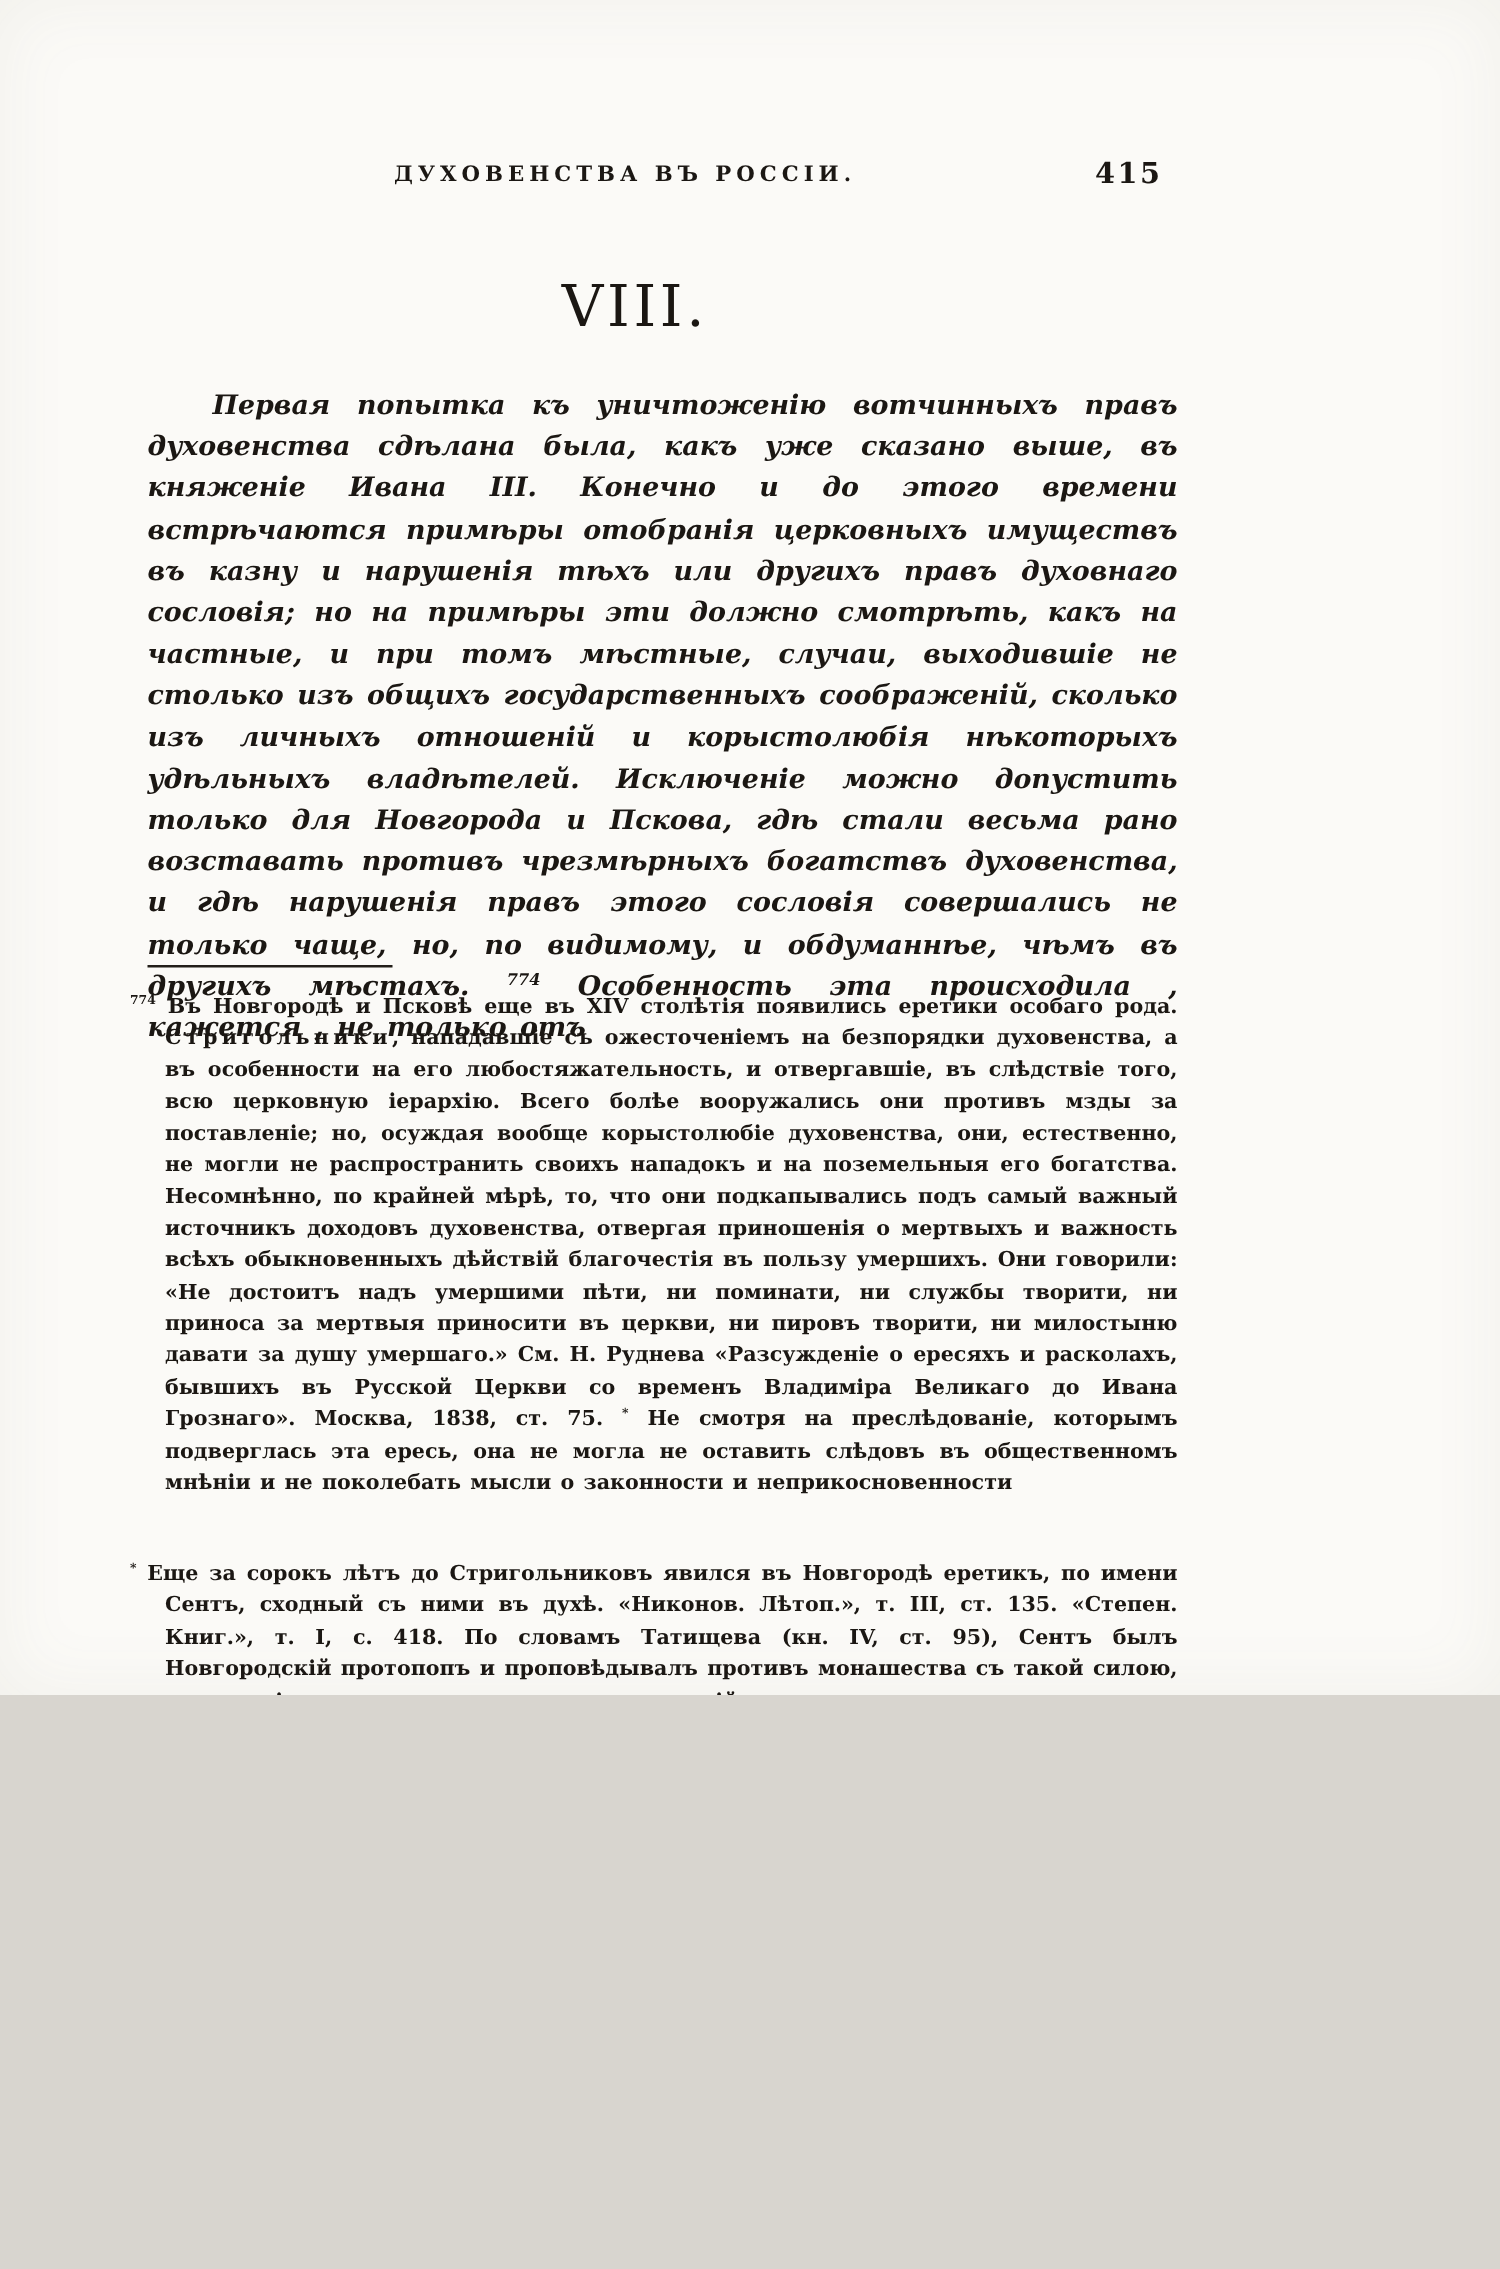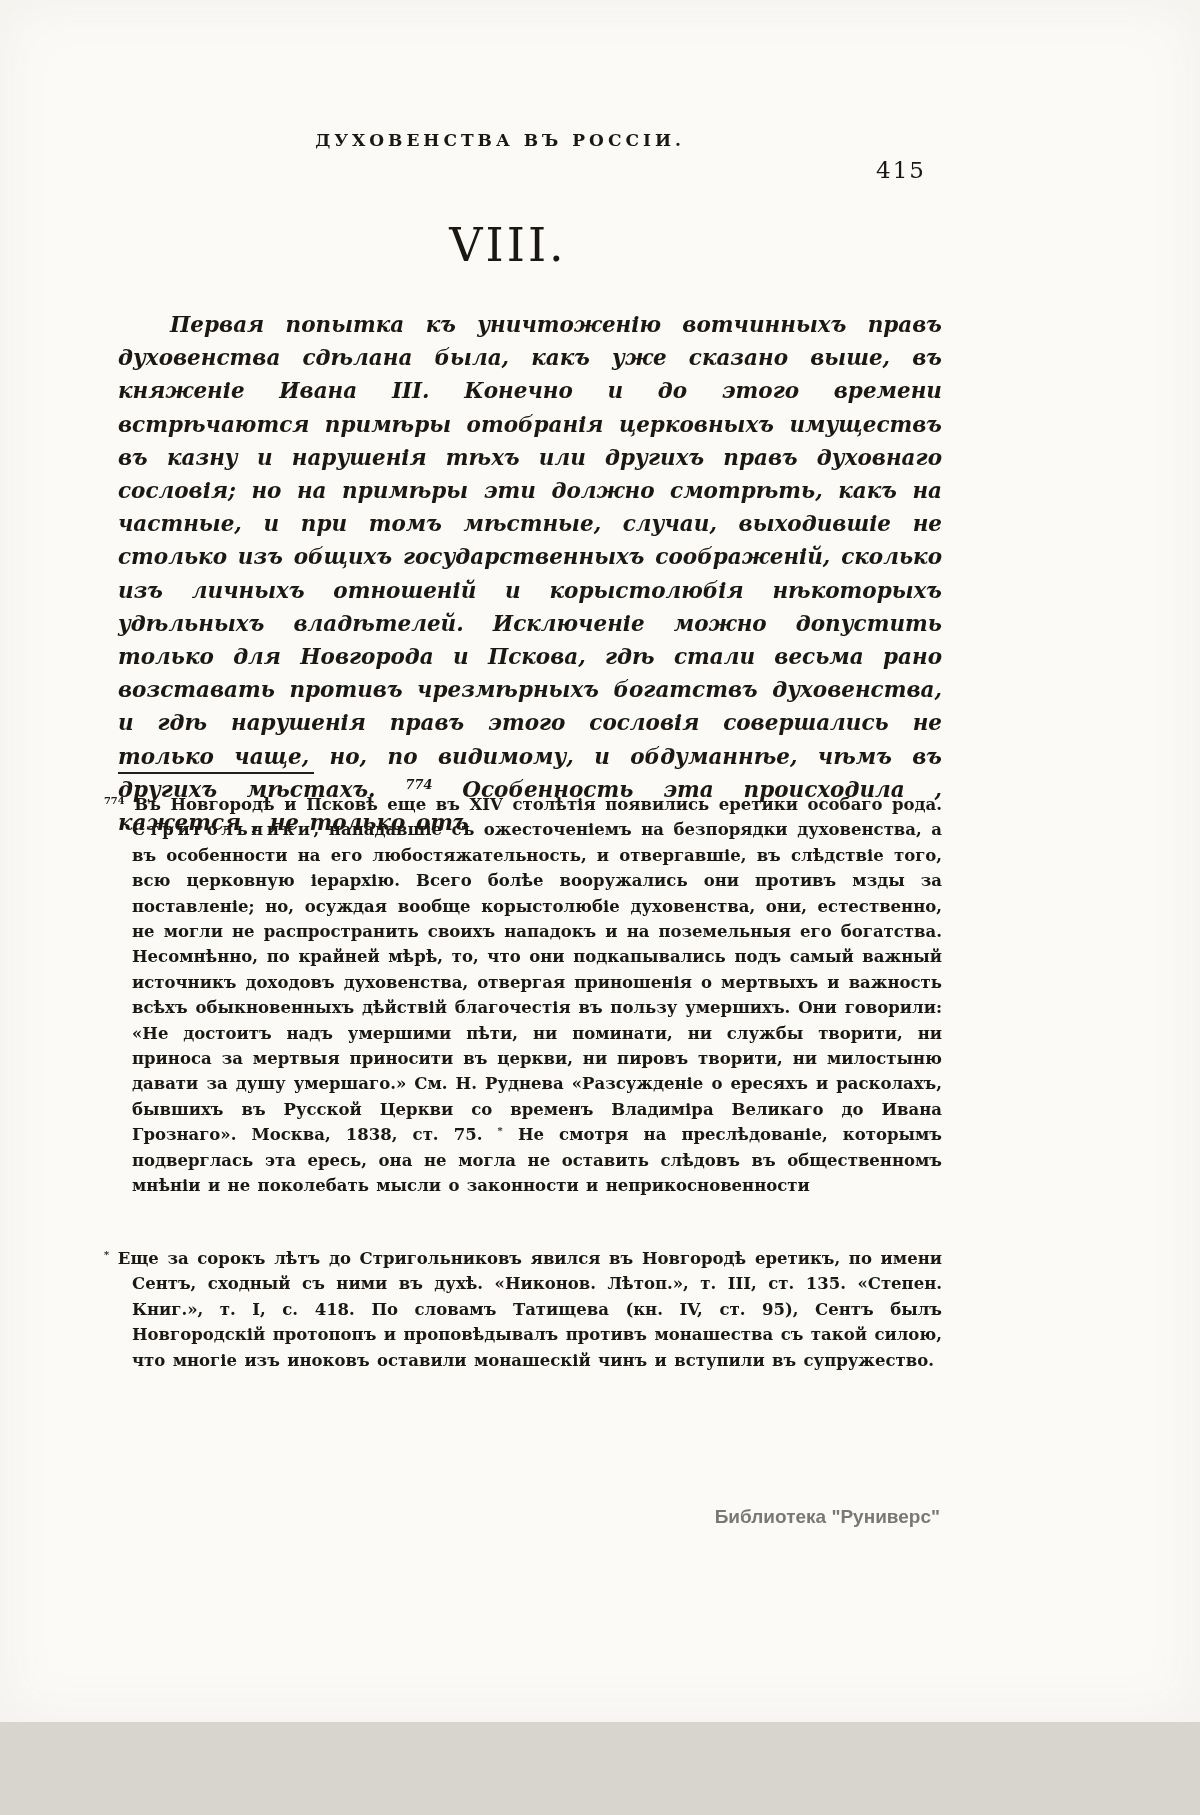--- a/index.html
+++ b/index.html
@@ -3,21 +3,21 @@
 <meta charset="utf-8">
 <style>
   html, body {
     margin: 0;
     padding: 0;
     background: #d8d5cf;
   }
   .page {
     position: relative;
     width: 1200px;
-    height: 1722px;
+    height: 1356px;
     margin: 0 auto;
     background: #fbfaf7;
     box-shadow: inset 0 0 60px rgba(120,110,90,0.07);
     font-family: "DejaVu Serif", "Liberation Serif", serif;
     color: #1b1713;
     overflow: hidden;
   }
   .running-title {
     position: absolute;
     top: 130px;
@@ -26,23 +26,22 @@
     white-space: nowrap;
     font-size: 17px;
     font-weight: bold;
     letter-spacing: 4px;
   }
   .page-number {
     position: absolute;
     top: 125px;
     left: 876px;
     font-size: 23px;
-    font-weight: normal;
+    font-weight: bold;
     letter-spacing: 2px;
-    margin-top: 32px;
   }
   .section-heading {
     position: absolute;
     top: 218px;
     left: 508px;
     transform: translateX(-50%);
     font-size: 46px;
     font-weight: normal;
     letter-spacing: 3px;
     white-space: nowrap;

